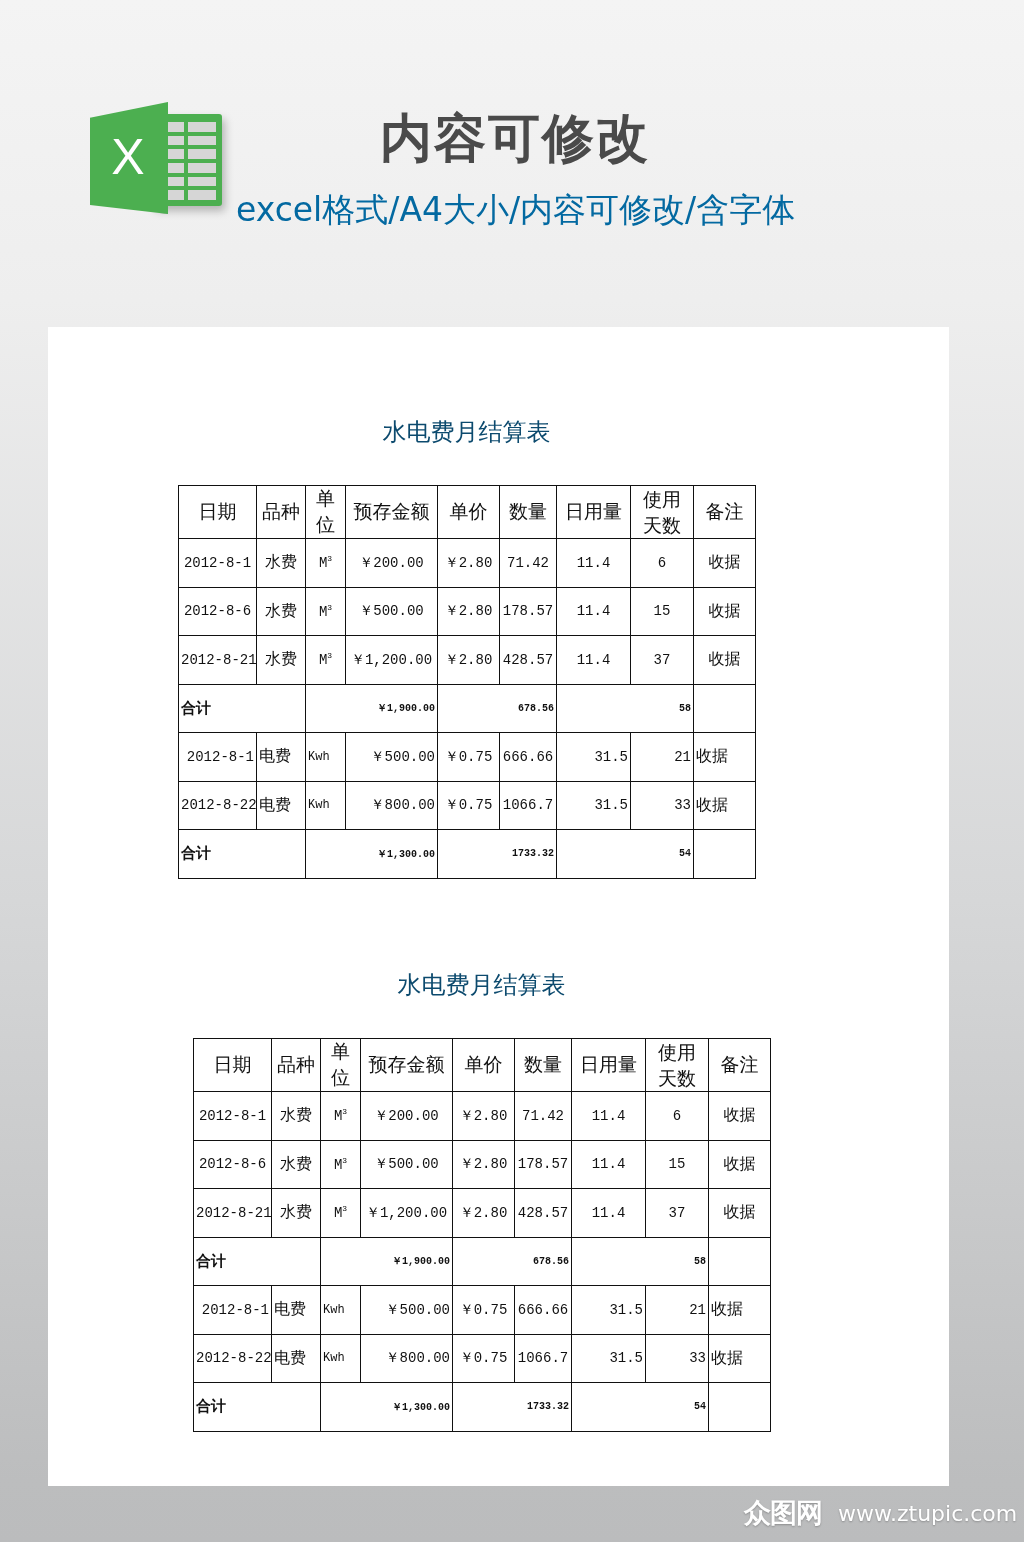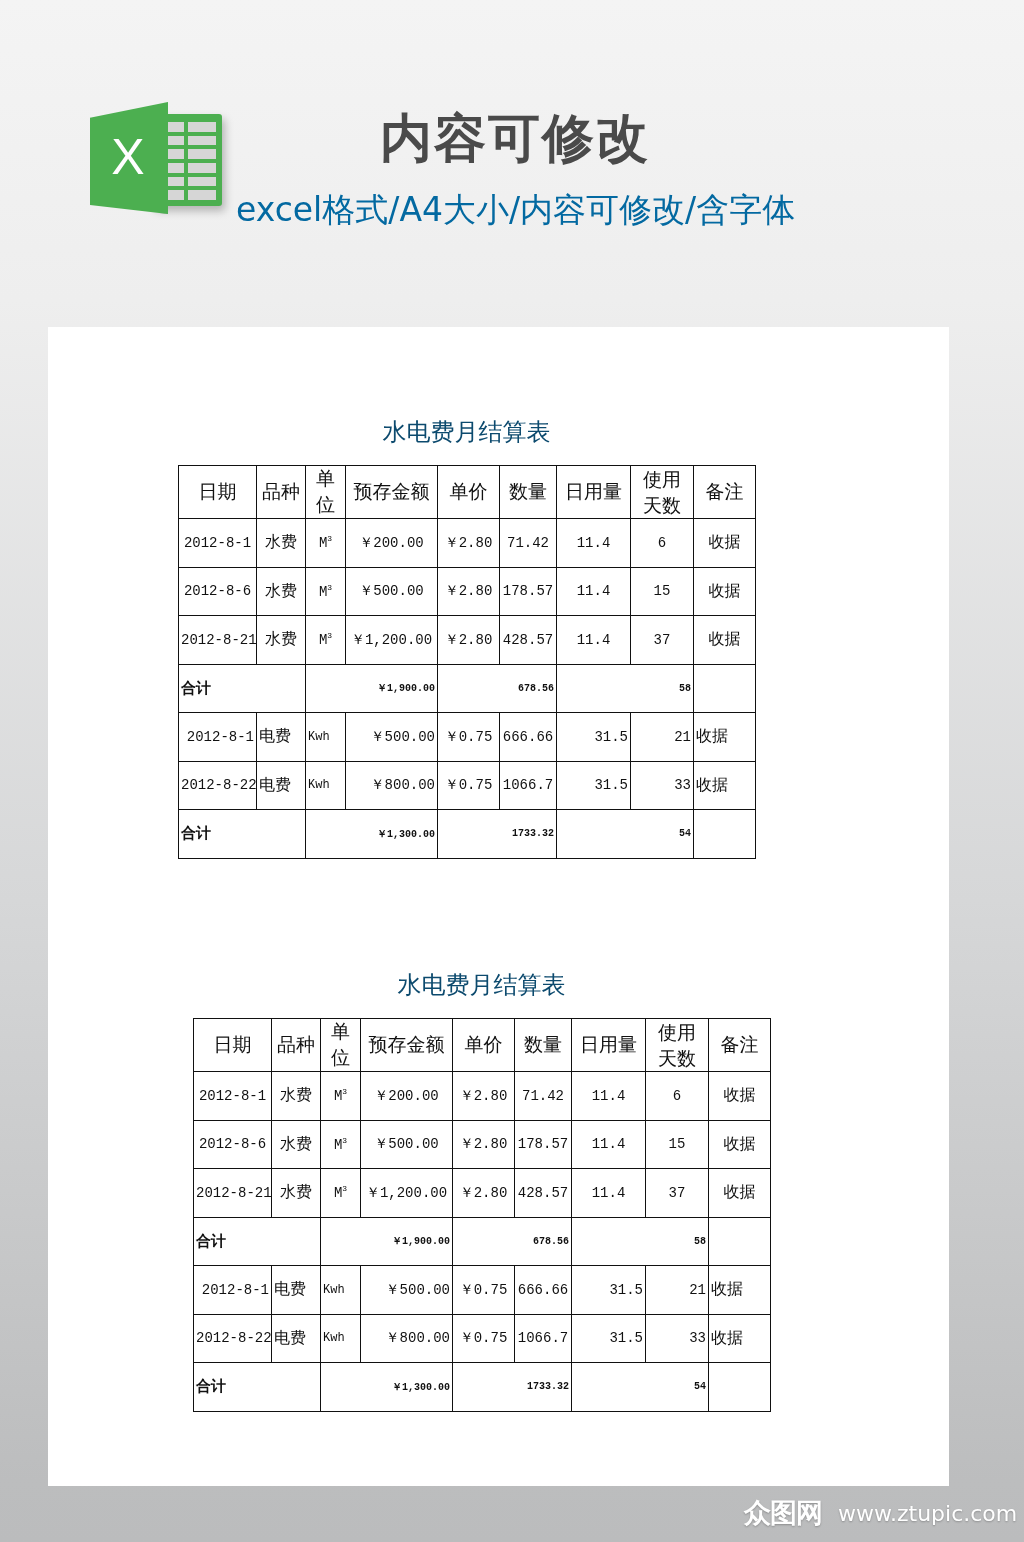--- a/index.html
+++ b/index.html
@@ -51,21 +51,21 @@
     position: absolute; left: 48px; top: 327px; width: 901px; height: 1159px;
     background: #ffffff;
   }
   .sheet-title {
     position: absolute; width: 577px; text-align: center;
     font-size: 24px; color: #0c4a6e; font-family: "DejaVu Serif", serif;
   }
   table.bill {
     position: absolute;
     border-collapse: collapse; table-layout: fixed;
-    font-family: "Liberation Mono", monospace; color: #111;
+    font-family: "Liberation Mono", monospace; color: #111; margin-top: 20px;
   }
   table.bill td {
     border: 1.5px solid #111111; height: 48.5px; padding: 0 2px;
     font-size: 14px; text-align: center; white-space: nowrap; overflow: hidden;
   }
   table.bill tr.head td {
     font-family: "DejaVu Sans", sans-serif; font-size: 19px; font-weight: normal;
   }
   table.bill td.two-line { font-size: 17px; line-height: 26px; }
   table.bill td.cn { font-family: "DejaVu Sans", sans-serif; font-size: 16px; }

